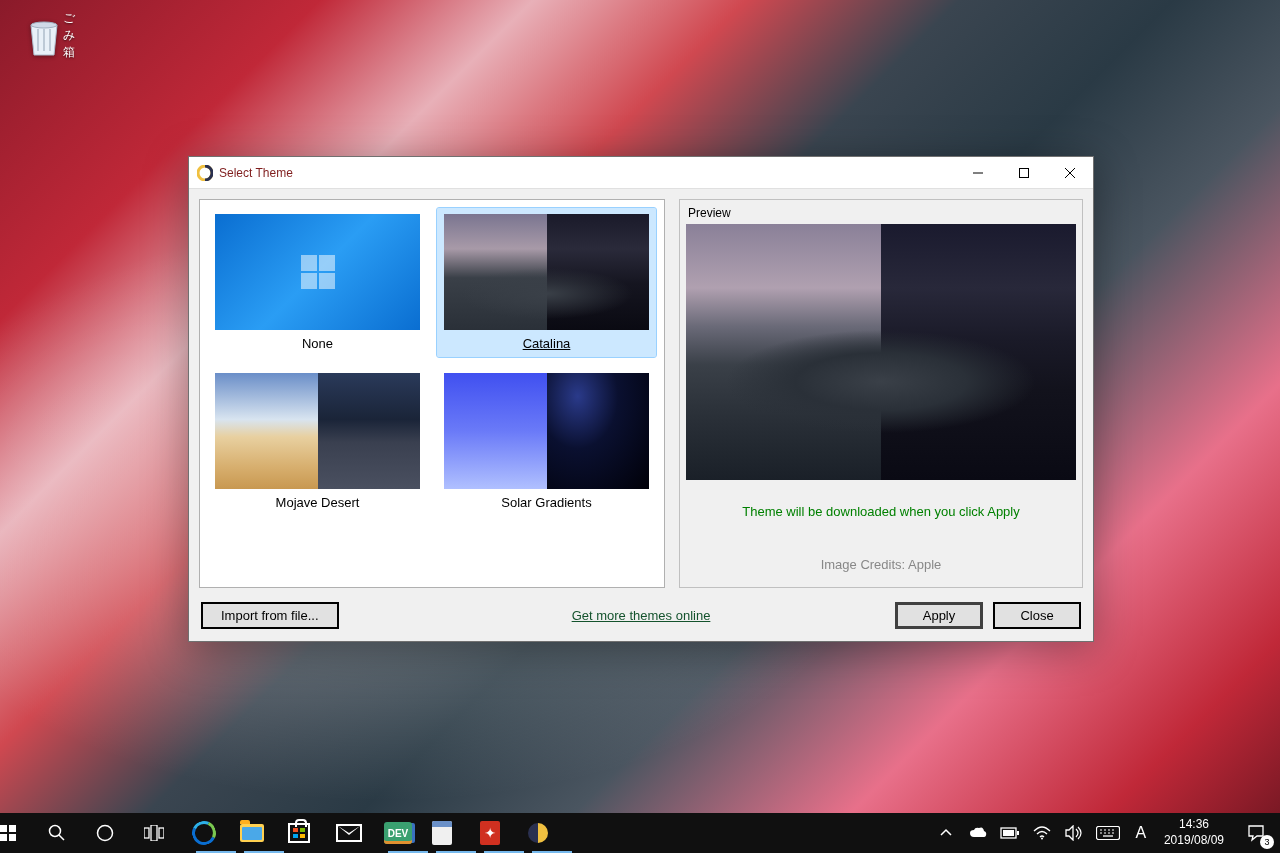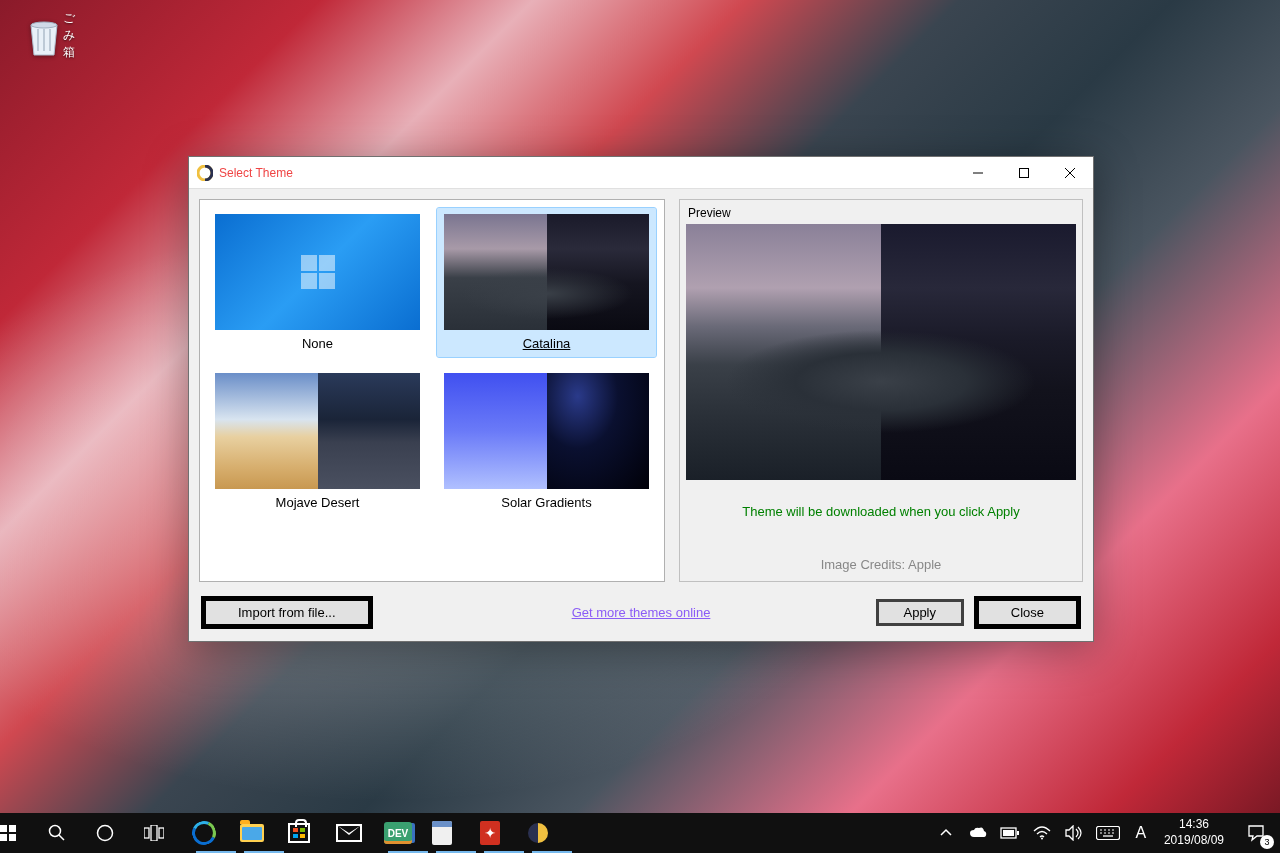--- a/index.html
+++ b/index.html
@@ -27,21 +27,21 @@
   position: absolute; left: 188px; top: 156px; width: 906px; height: 486px;
   background: #f0f0f0; border: 1px solid #707070;
   box-shadow: 0 8px 40px rgba(0,0,0,.35);
   display: flex; flex-direction: column;
 }
 .titlebar {
   height: 32px; background: #fff; border-bottom: 1px solid #e0e0e0;
   display: flex; align-items: center; padding-left: 8px;
 }
 .titlebar .app-icon { width: 16px; height: 16px; margin-right: 6px; display:flex; align-items:center; justify-content:center; }
-.titlebar .title { font-size: 12px; color: #ef4444; }
+.titlebar .title { font-size: 12px; color: #7f1d1d; }
 .titlebar .win-controls { margin-left: auto; display: flex; height: 100%; }
 .win-btn { width: 46px; height: 100%; display: flex; align-items: center; justify-content: center; background: #fff; }
 
 .window-body { flex: 1; display: flex; padding: 10px 10px 4px 10px; gap: 14px; }
 .theme-panel {
   flex: 0 0 466px; background: #fff; border: 1px solid #b0b0b0;
   padding: 8px; display: grid; grid-template-columns: 1fr 1fr; gap: 10px; align-content: start;
 }
 .theme-item {
   padding: 6px; border-radius: 2px; display: flex; flex-direction: column; align-items: center;
@@ -84,25 +84,25 @@
   background:
     radial-gradient(ellipse 55% 40% at 50% 45%, #3a4048, #2a3038 40%, transparent 72%);
 }
 .preview-status { text-align: center; color: #008000; font-size: 13px; margin-top: 24px; }
 .preview-credits { text-align: center; color: #888; font-size: 13px; margin-top: 38px; }
 
 .bottom-row {
   display: flex; align-items: center; padding: 10px 12px 12px 12px; gap: 10px;
 }
 .btn {
-  background: #e1e1e1; border: 5px solid #000000; font-size: 13px; color: #000;
-  padding: 4px 32px; min-width: 88px; text-align: center; cursor: default;
+  background: #e1e1e1; border: 2px solid #000000; font-size: 13px; color: #000;
+  padding: 4px 18px; min-width: 88px; text-align: center; cursor: default;
 }
 .btn.primary { border: 3px solid #404040; padding: 3px 13px; }
-.link { color: #8b5cf6; text-decoration: underline; font-size: 13px; }
+.link { color: #14532d; text-decoration: underline; font-size: 13px; }
 .bottom-row .spacer { flex: 1; }
 .bottom-center { position:absolute; left:50%; transform:translateX(-50%); }
 
 
 .taskbar {
   position: absolute; bottom: 0; left: 0; right: 0; height: 40px;
   background: #101010; display: flex; align-items: stretch; color: #fff;
 }
 .tb-item { width: 48px; display: flex; align-items: center; justify-content: flex-start; position: relative; }
 .tb-item.running::after {

